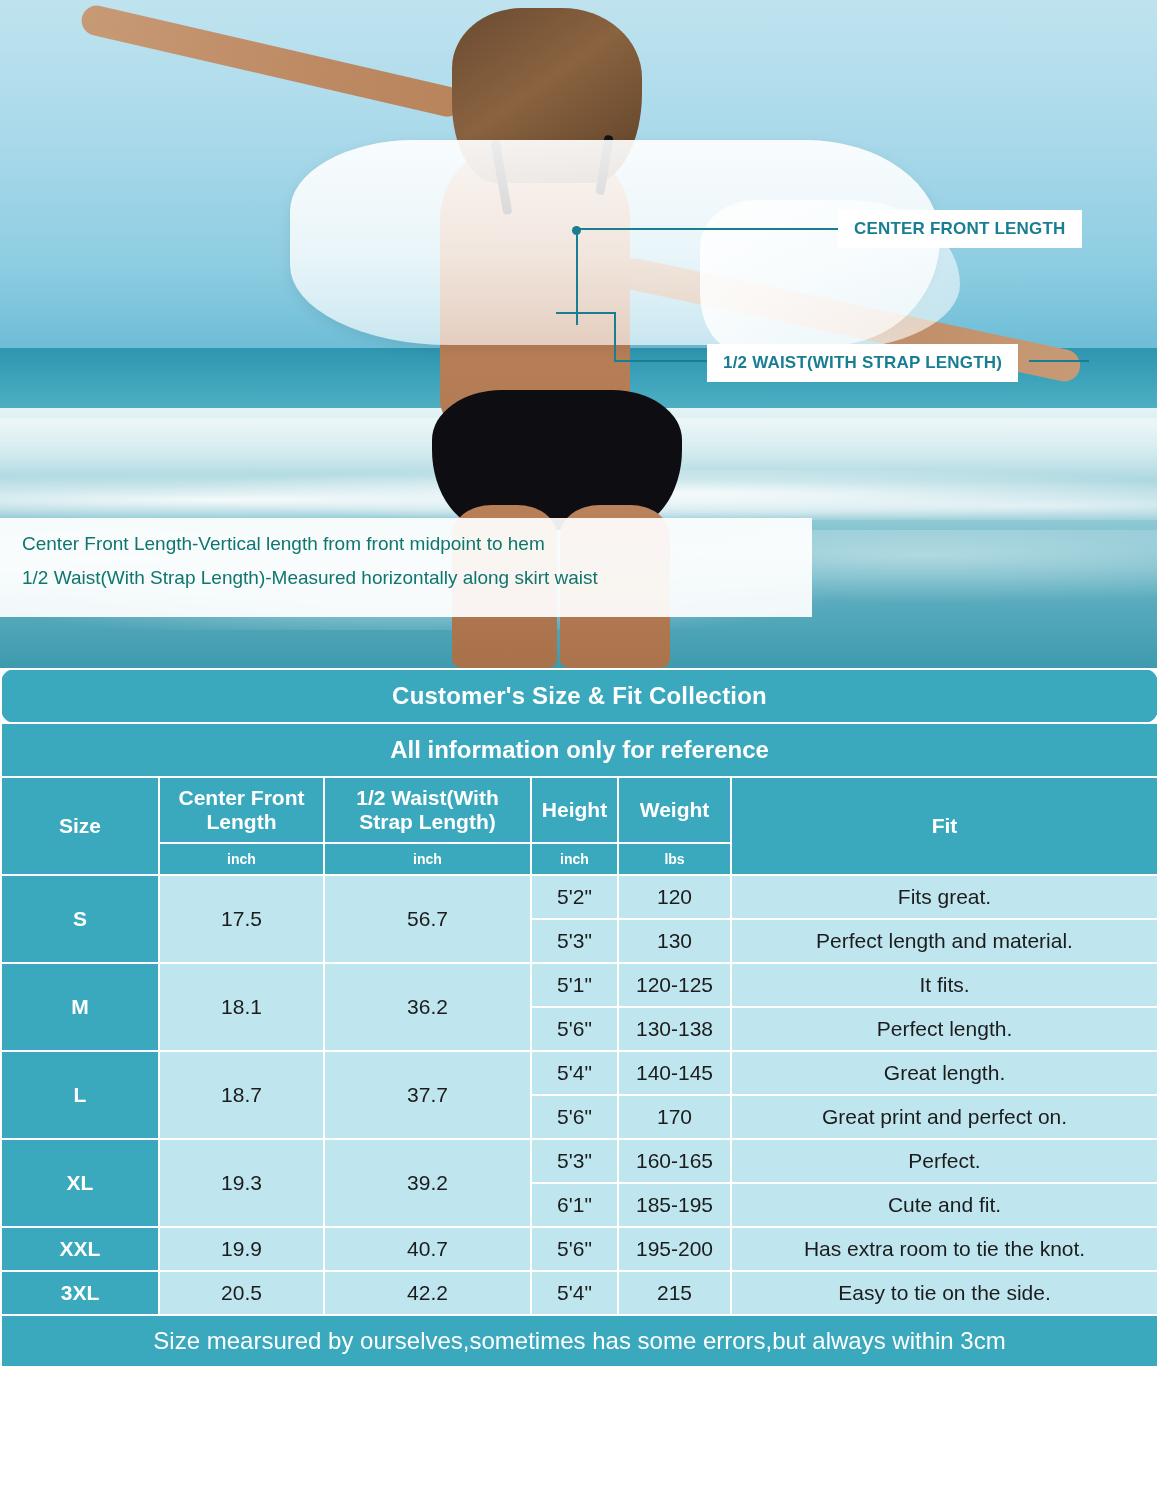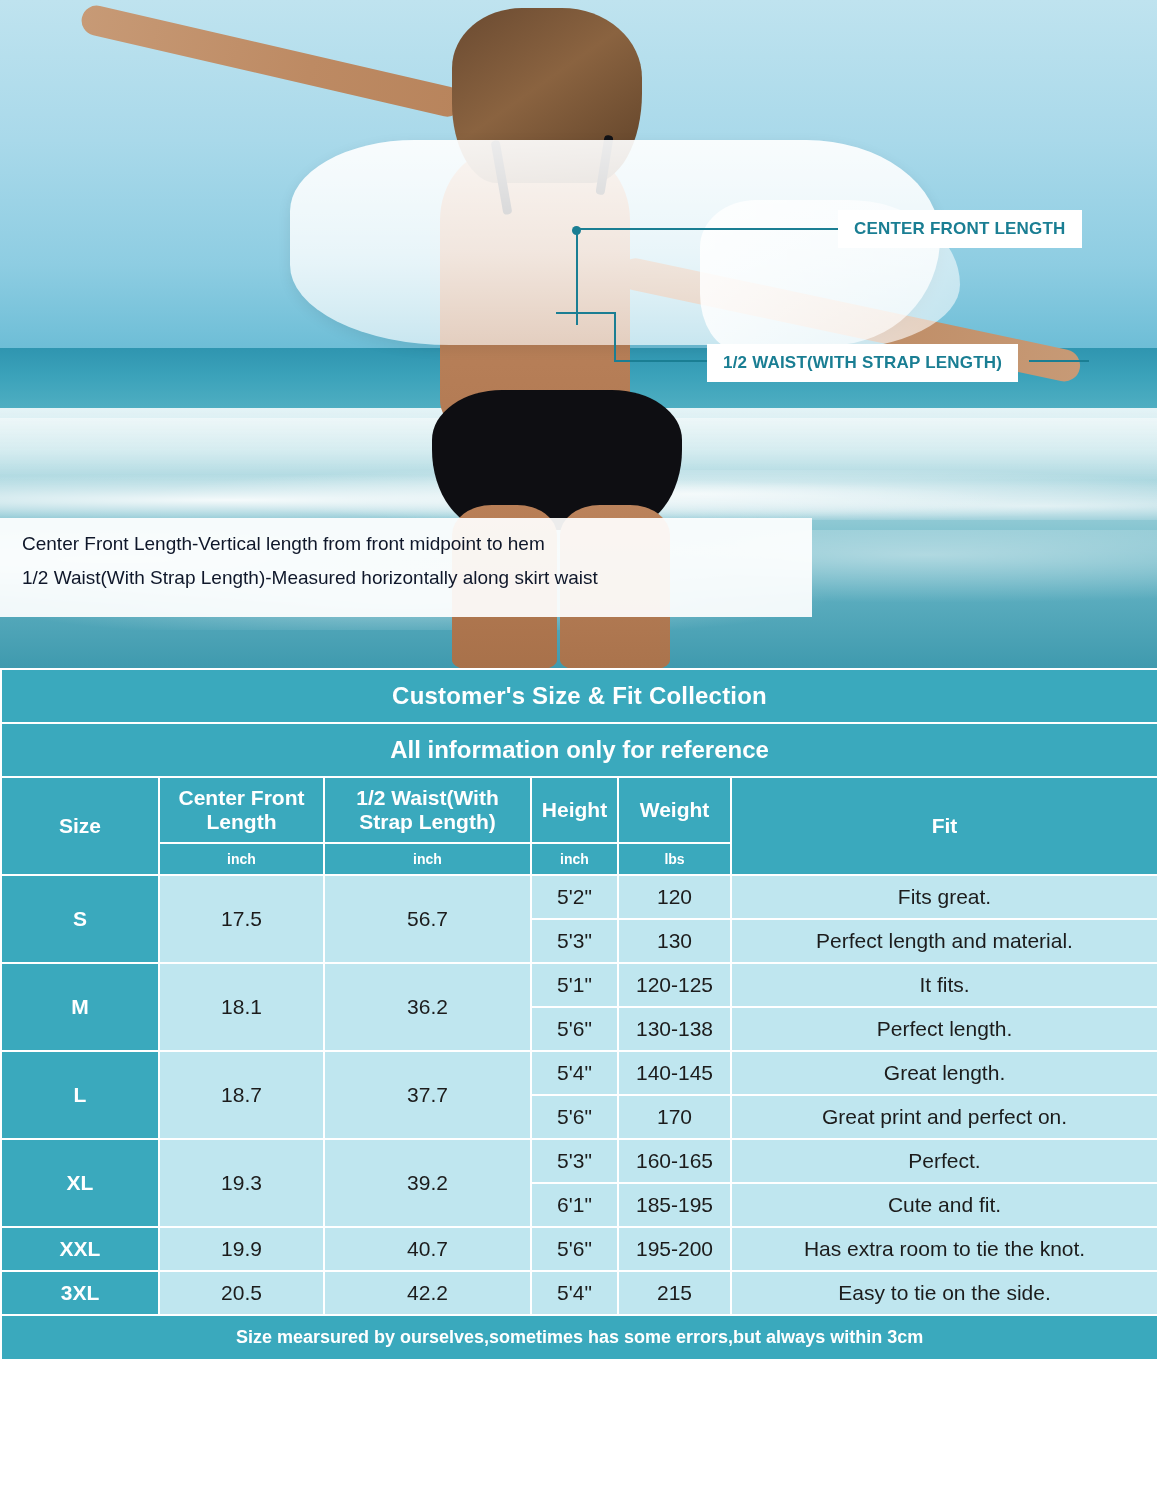--- a/index.html
+++ b/index.html
@@ -214,21 +214,21 @@
   .desc-box {
     position: absolute;
     left: 0px; top: 518px;
     width: 770px;
     background: rgba(255,255,255,0.92);
     padding: 12px 20px 14px 22px;
   }
   .desc-box p {
     margin: 0 0 6px 0;
     font-size: 19px;
-    color: #0f172a;
+    color: #0f766e;
     line-height: 1.45;
   }
   .desc-box p:last-child { margin-bottom: 12px; }
 
   
   .table-wrap {
     position: absolute;
     left: 0; top: 668px;
     width: 1157px;
   }
@@ -243,20 +243,21 @@
     vertical-align: middle;
     font-size: 20px;
     color: #ffffff;
   }
   .title-row td {
     background: #3aa9bd;
     font-size: 24px;
     font-weight: bold;
     padding: 12px 6px;
     letter-spacing: 0.2px;
+    border-radius: 14px;
   }
   .subtitle-row td {
     background: #3aa9bd;
     font-size: 24px;
     font-weight: bold;
     padding: 12px 6px;
   }
   .hdr td, .hdr th {
     background: #3aa9bd;
     font-weight: bold;
@@ -274,22 +275,22 @@
     color: #1c1c1c;
     font-size: 21px;
     padding: 9px 4px;
   }
   td.data.fit {
     font-size: 21px;
     margin-top: 17px;
   }
   .footer-row td {
     background: #3aa9bd;
-    font-weight: bold;
-    font-size: 18px;
+    font-weight: normal;
+    font-size: 24px;
     padding: 11px 6px;
   }
   .unit-row td {
     background: #3aa9bd;
     font-weight: bold;
     font-size: 14px;
     padding: 7px 4px;
   }
 </style>
 </head>

